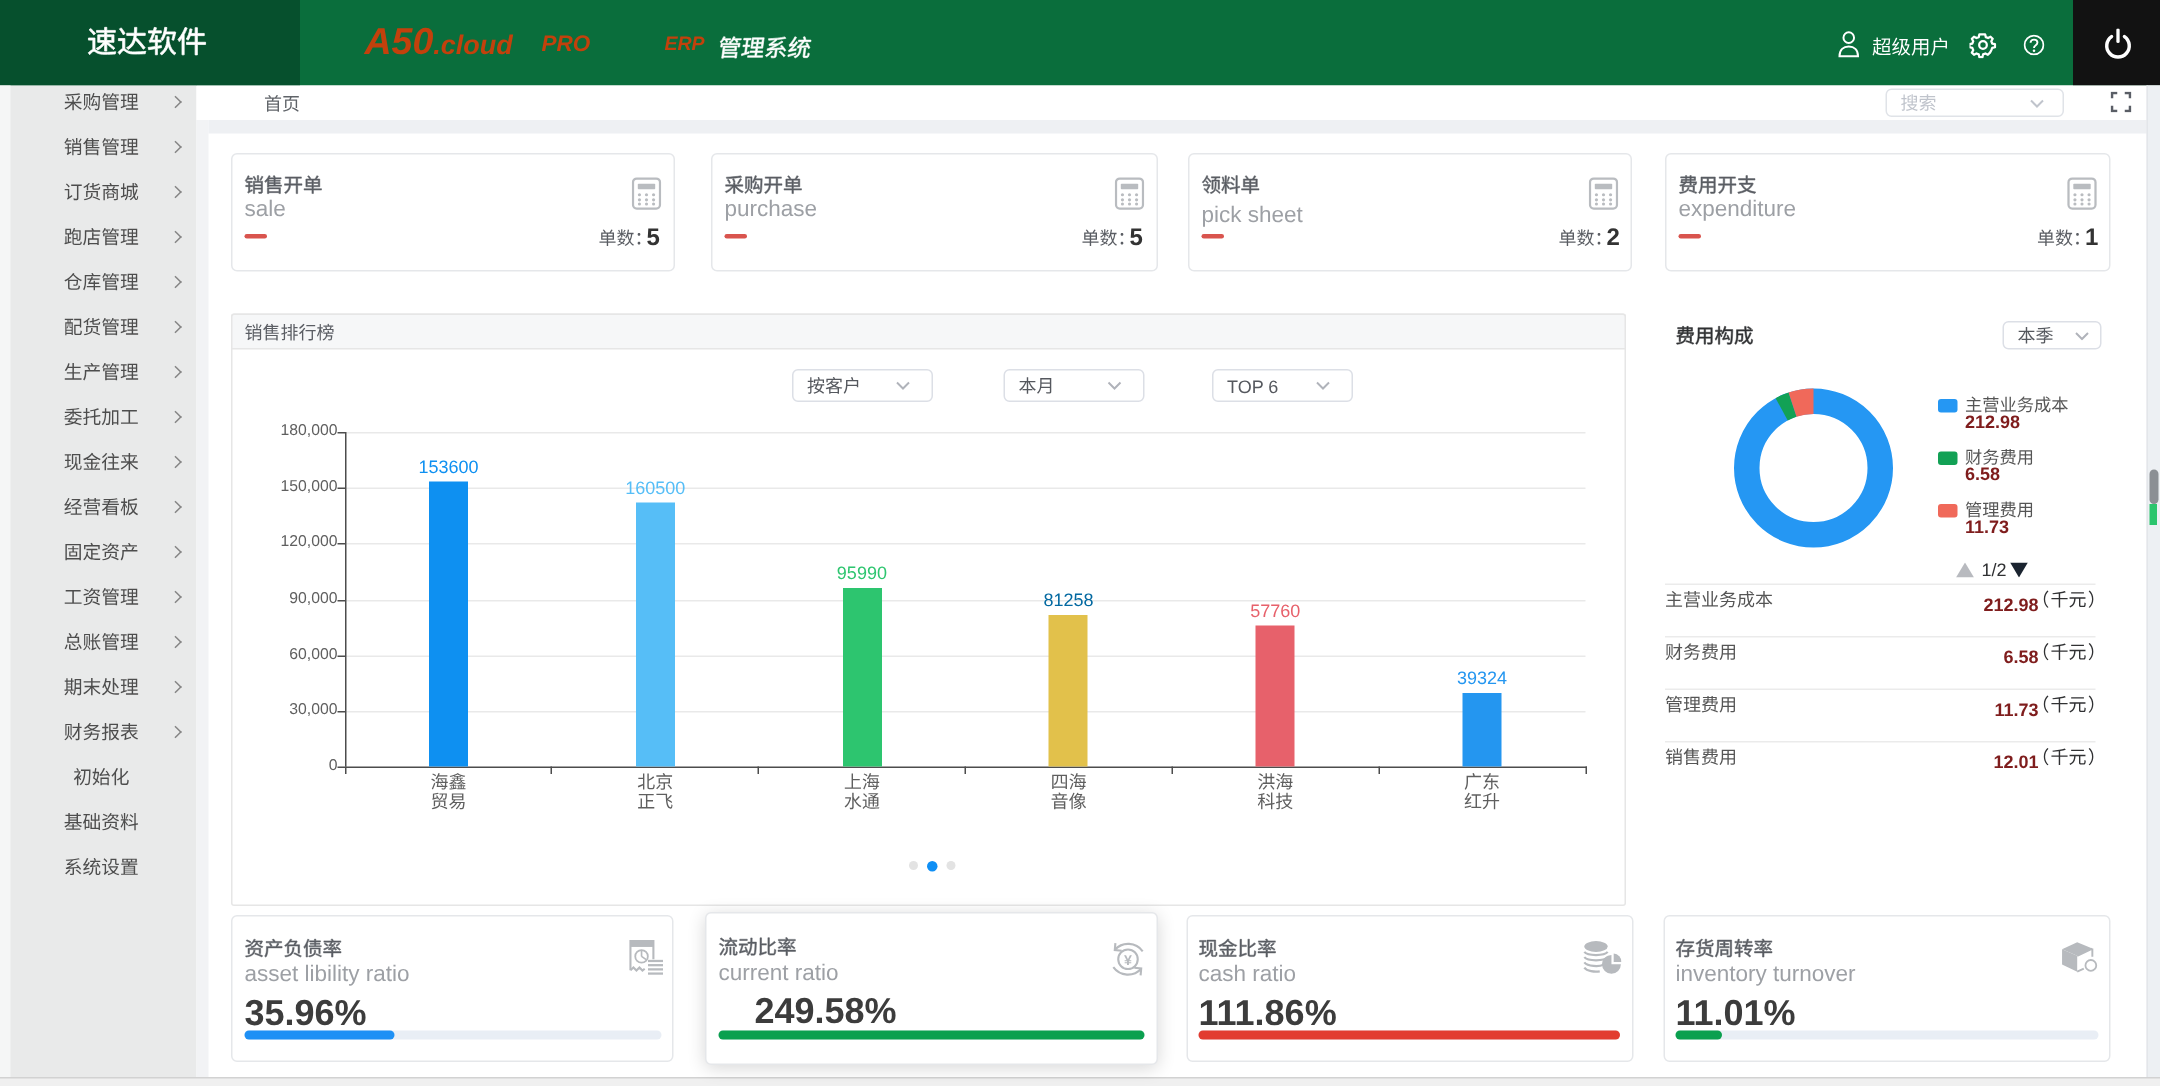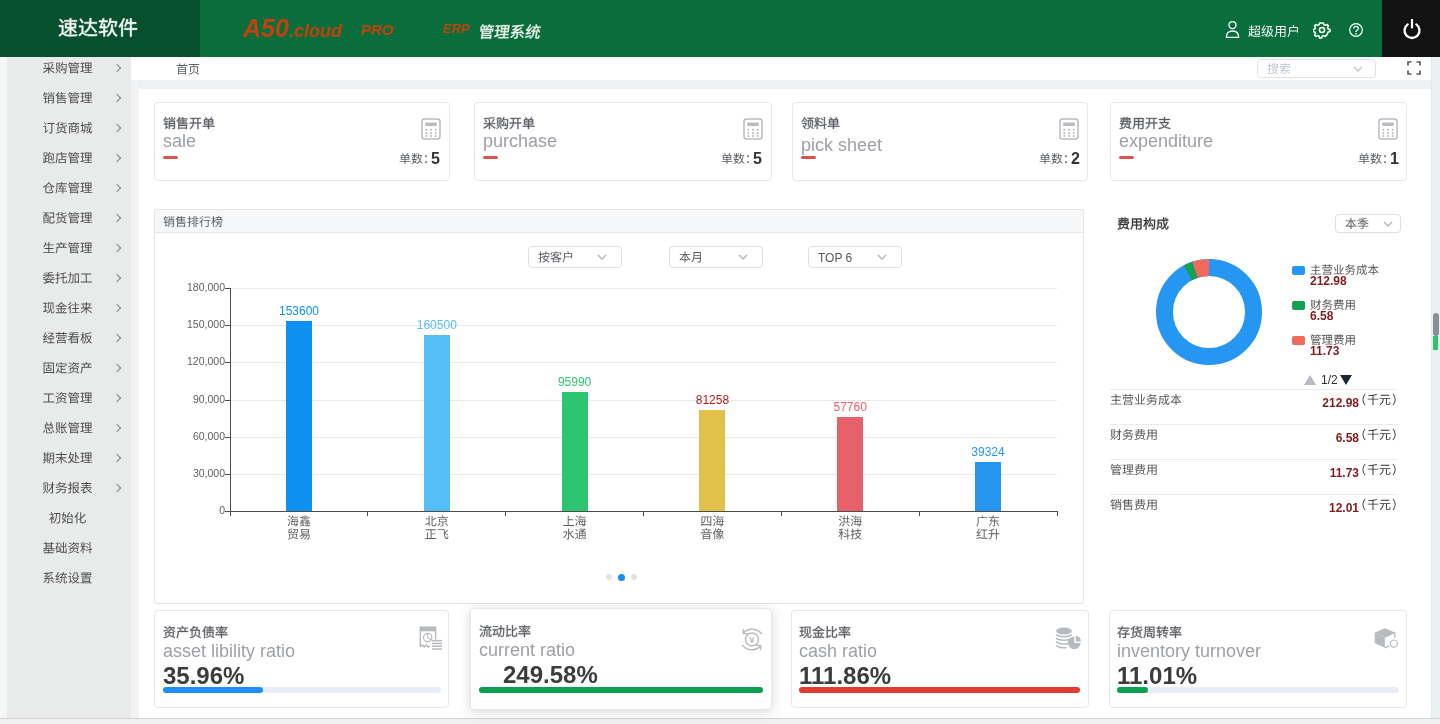--- a/index.html
+++ b/index.html
@@ -20,21 +20,21 @@
 #search{position:absolute;left:1257px;top:59px;width:119px;height:19px;border:1px solid #e0e3e8;border-radius:4px;background:#fff}
 
 #sbR{position:absolute;left:1431px;top:57px;width:9px;height:662px;background:#edf0f3;border-left:1px solid #e3e6ea}
 #sbThumb{position:absolute;left:1432.5px;top:313px;width:6px;height:23px;background:#8b8f94;border-radius:3px}
 #sbGreen{position:absolute;left:1433px;top:336px;width:5px;height:14px;background:#2bc56d}
 #botbar{position:absolute;left:0;top:717.5px;width:1440px;height:6.5px;background:#f0f0f0;border-top:1.5px solid #d2d2d2}
 
 .card{position:absolute;background:#fff;border:1px solid #e5e7ea;border-radius:4px}
 .dash{position:absolute;width:15px;height:3px;background:#d9544e;border-radius:1.5px}
 .num{position:absolute;font-weight:bold;color:#333;font-size:16px}
-.sub{position:absolute;color:#9da0a5;font-size:18px}
+.sub{position:absolute;color:#9da0a5;font-size:15px}
 
 #chart{position:absolute;left:154px;top:209px;width:930px;height:395px;background:#fff;border:1px solid #e6e6e6;border-radius:2px}
 #chartHd{position:absolute;left:154px;top:209px;width:930px;height:24px;background:#f6f7f8;border:1px solid #e6e6e6;border-radius:2px 2px 0 0}
 .sel{position:absolute;height:22px;border:1px solid #dcdfe6;border-radius:4px;background:#fff}
 .gl{position:absolute;height:1px;background:#e9e9e9}
 .bar{position:absolute}
 .blab{position:absolute;font-size:12px;width:80px;text-align:center}
 .ylab{position:absolute;font-size:10.5px;color:#5f5f5f;width:60px;text-align:right}
 .dot{position:absolute;border-radius:50%}
 
@@ -234,21 +234,21 @@
 <div class="ylab" style="left:165px;top:355.3px">120,000</div>
 <div class="ylab" style="left:165px;top:318.1px">150,000</div>
 <div class="ylab" style="left:165px;top:281.0px">180,000</div>
 <div class="bar" style="left:286.0px;top:320.7px;width:26px;height:190.3px;background:#0e90f1"></div>
 <div class="blab" style="left:259.0px;top:303.7px;color:#0e90f1">153600</div>
 <div class="bar" style="left:423.8px;top:335.0px;width:26px;height:176.0px;background:#56bef7"></div>
 <div class="blab" style="left:396.8px;top:318.0px;color:#56bef7">160500</div>
 <div class="bar" style="left:561.6px;top:392.1px;width:26px;height:118.9px;background:#2dc56f"></div>
 <div class="blab" style="left:534.6px;top:375.1px;color:#2dc56f">95990</div>
 <div class="bar" style="left:699.4px;top:410.3px;width:26px;height:100.7px;background:#e2c14b"></div>
-<div class="blab" style="left:672.4px;top:393.3px;color:#b91c1c">81258</div>
+<div class="blab" style="left:672.4px;top:393.3px;color:#0369a1">81258</div>
 <div class="bar" style="left:837.2px;top:416.9px;width:26px;height:94.1px;background:#e7616b"></div>
 <div class="blab" style="left:810.2px;top:399.9px;color:#e7616b">57760</div>
 <div class="bar" style="left:975.0px;top:462.3px;width:26px;height:48.7px;background:#2496f0"></div>
 <div class="blab" style="left:948.0px;top:445.3px;color:#2496f0">39324</div>
 <div class="dot" style="left:606px;top:574px;width:6px;height:6px;background:#e3e3e3"></div>
 <div class="dot" style="left:618px;top:573.5px;width:7px;height:7px;background:#0f8ff5"></div>
 <div class="dot" style="left:630.5px;top:574px;width:6px;height:6px;background:#e3e3e3"></div>
 
 <div class="sel" style="left:1335px;top:214px;width:66px;height:19px"></div>
 <svg class="abs" style="left:1383px;top:221px" width="10" height="6" viewBox="0 0 10 6">

